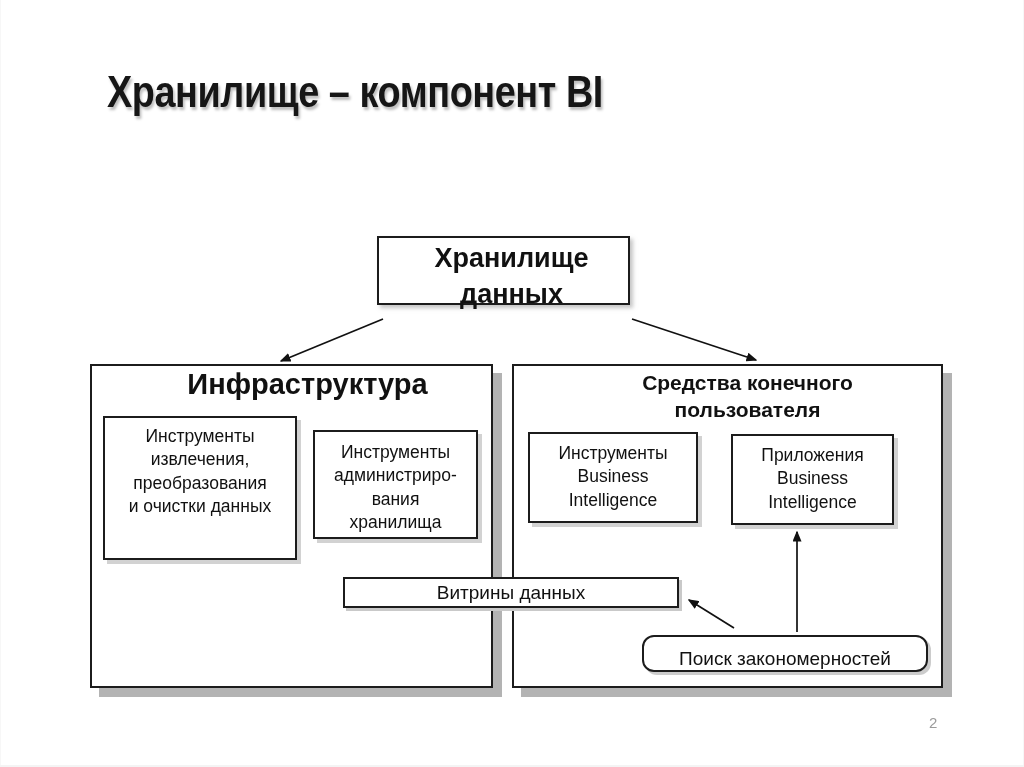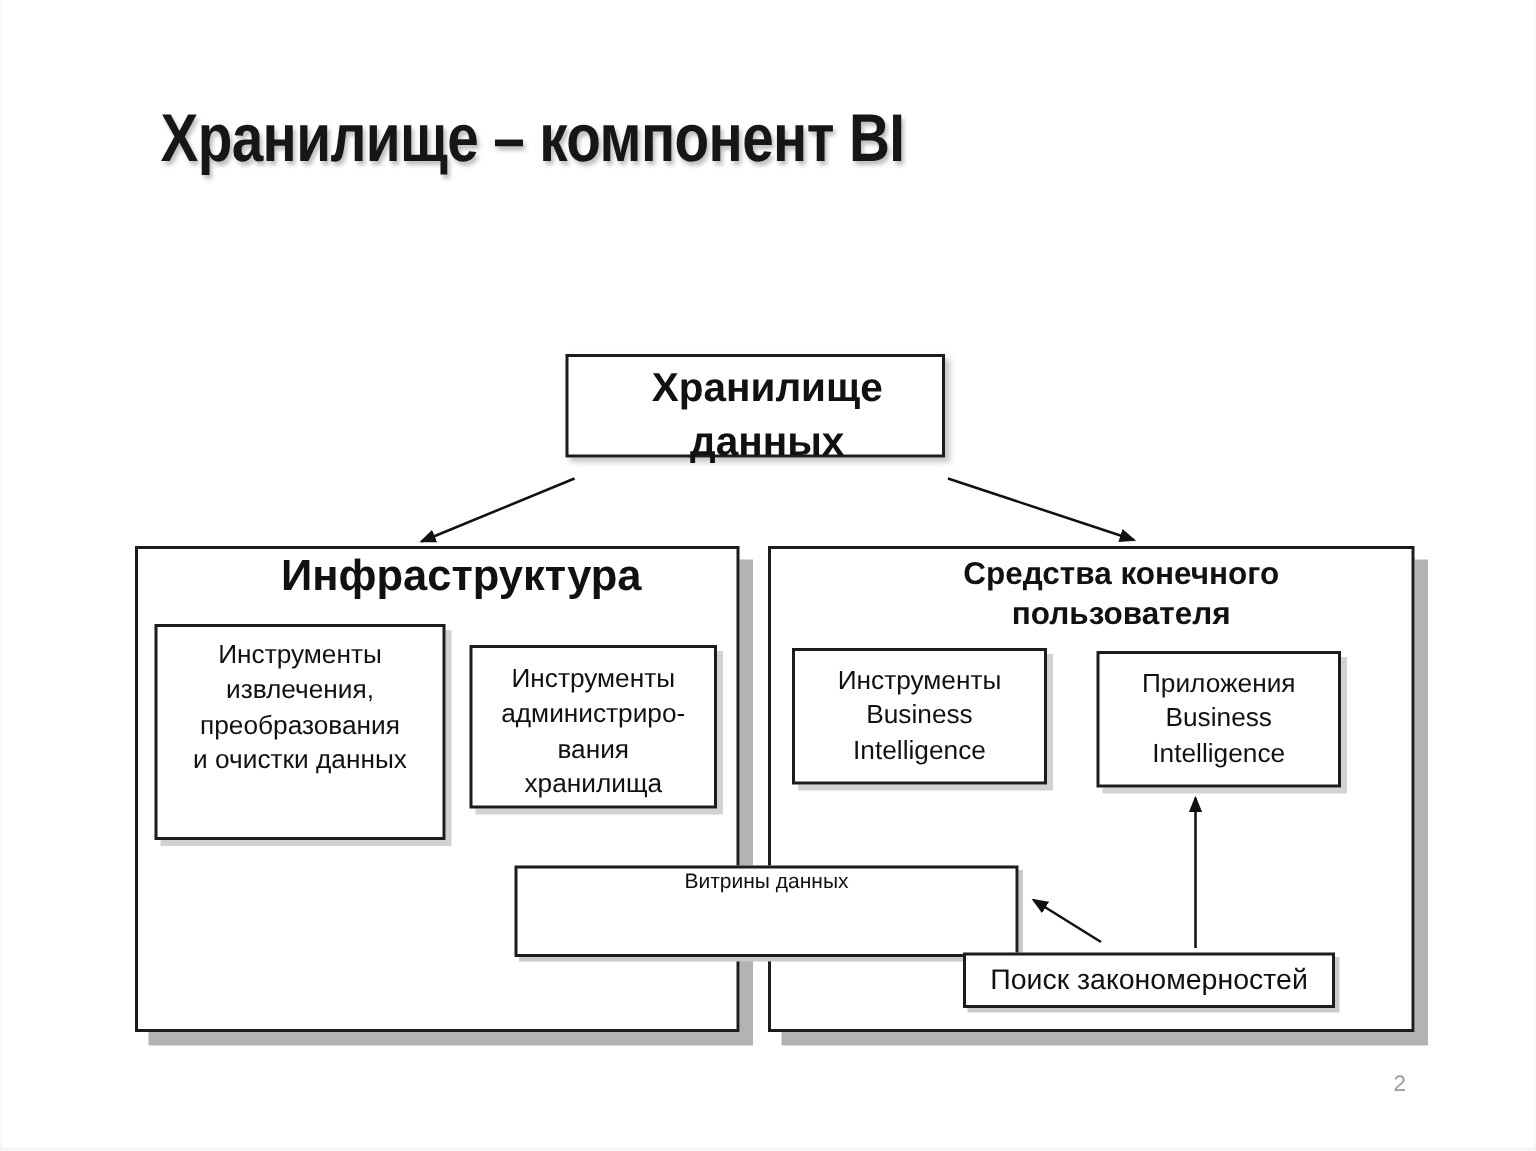--- a/index.html
+++ b/index.html
@@ -75,32 +75,33 @@
     font-size: 17.5px;
     line-height: 1.34;
     z-index: 3;
   }
   .etl-box   { left: 103px; top: 416px; width: 194px; height: 144px; padding-top: 7px; }
   .admin-box { left: 313px; top: 430px; width: 165px; height: 109px; padding-top: 9px; }
   .bitools-box { left: 528px; top: 432px; width: 170px; height: 91px; padding-top: 8px; }
   .biapps-box  { left: 731px; top: 434px; width: 163px; height: 91px; padding-top: 8px; }
 
   .datamarts-box {
-    left: 343px; top: 577px; width: 336px; height: 61px;
-    font-size: 14px;
-    display: flex; justify-content: center;
+    left: 343px; top: 577px; width: 336px; height: 31px;
+    font-size: 19px;
+    display: flex; align-items: center; justify-content: center;
     box-shadow: 3px 3px 0 #c9c9c9;
     z-index: 6;
   }
   .patterns-box {
-    left: 642px; top: 635px; width: 248px; height: 37px;
+    left: 642px; top: 635px; width: 286px; height: 37px;
     font-size: 19px;
-    display: flex; align-items: center; justify-content: center;
+    display: flex; align-items: flex-end; justify-content: center;
     box-shadow: 3px 3px 0 #cccccc;
     z-index: 6;
+    border-radius: 12px;
   }
 
   .arrows-layer {
     position: absolute;
     left: 0; top: 0;
     width: 1024px; height: 767px;
     z-index: 7;
     pointer-events: none;
   }
   .arrows-layer line { stroke: #111; stroke-width: 1.7; }

